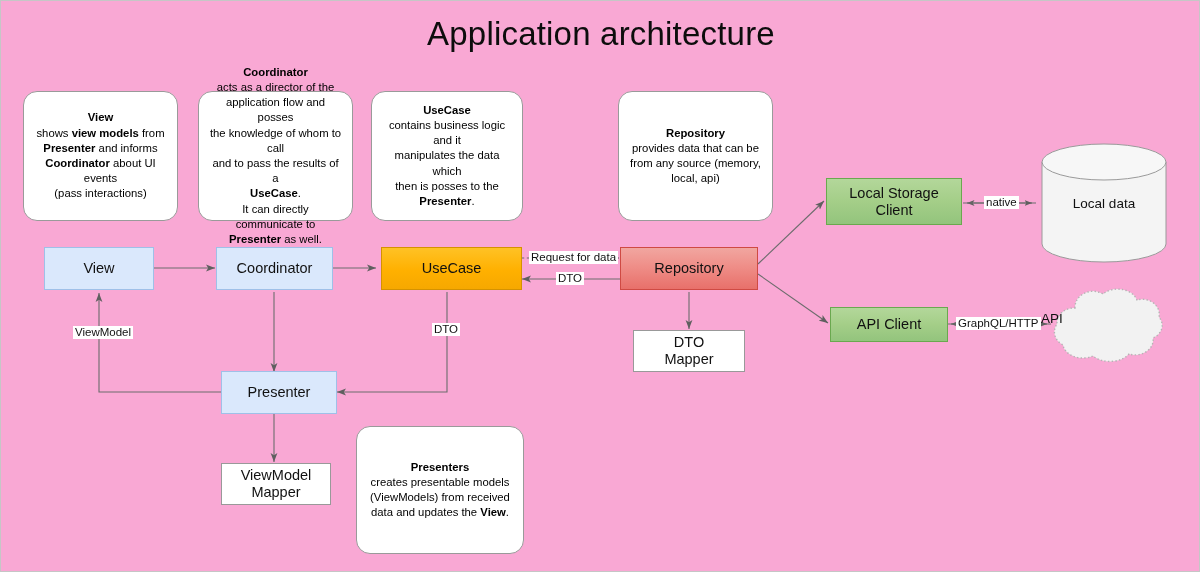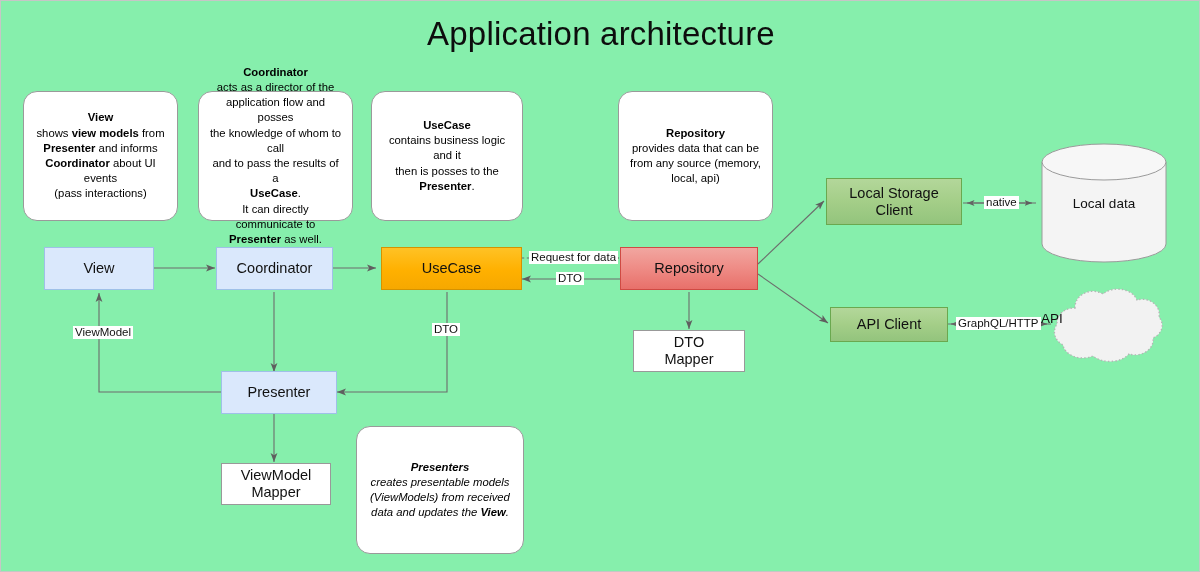--- a/index.html
+++ b/index.html
@@ -8,21 +8,21 @@
     background: #ffffff;
   }
   body {
     font-family: "Liberation Sans", sans-serif;
     color: #000000;
   }
   #canvas {
     position: relative;
     width: 1200px;
     height: 572px;
-    background: #86efac;
+    background: #f9a8d4;
     border: 1px solid #c6c6c6;
     box-sizing: border-box;
     overflow: hidden;
   }
   #edges {
     position: absolute;
     left: 0; top: 0;
     width: 1200px;
     height: 572px;
     pointer-events: none;
@@ -195,35 +195,36 @@
         <div><b>UseCase</b><span>.</span></div>
         <div><span>It can directly communicate to</span></div>
         <div><b>Presenter</b><span> as well.</span></div>
       </div>
   </div>
 
   <div class="note" style="left:370px; top:90px; width:152px; height:130px;">
     <div class="inner">
         <div style="font-weight: bold;">UseCase</div>
         <div><span>contains business logic and it</span></div>
+        <div><span>manipulates the data which</span></div>
         <div><span>then is posses to the</span></div>
         <div><b>Presenter</b><span>.</span></div>
       </div>
   </div>
 
   <div class="note" style="left:617px; top:90px; width:155px; height:130px;">
     <div class="inner">
         <div style="font-weight: bold;">Repository</div>
         <div><span>provides data that can be</span></div>
         <div><span>from any source (memory,</span></div>
         <div><span>local, api)</span></div>
       </div>
   </div>
 
-  <div class="note" style="left:355px; top:425px; width:168px; height:128px;font-style:italic;">
+  <div class="note" style="left:355px; top:425px; width:168px; height:128px;">
     <div class="inner">
         <div style="font-weight: bold;">Presenters</div>
         <div><span>creates presentable models</span></div>
         <div><span>(ViewModels) from received</span></div>
         <div><span>data and updates the </span><b>View</b><span>.</span></div>
       </div>
   </div>
 
 
   <div class="box blue" style="left:43px; top:246px; width:110px; height:43px;">

